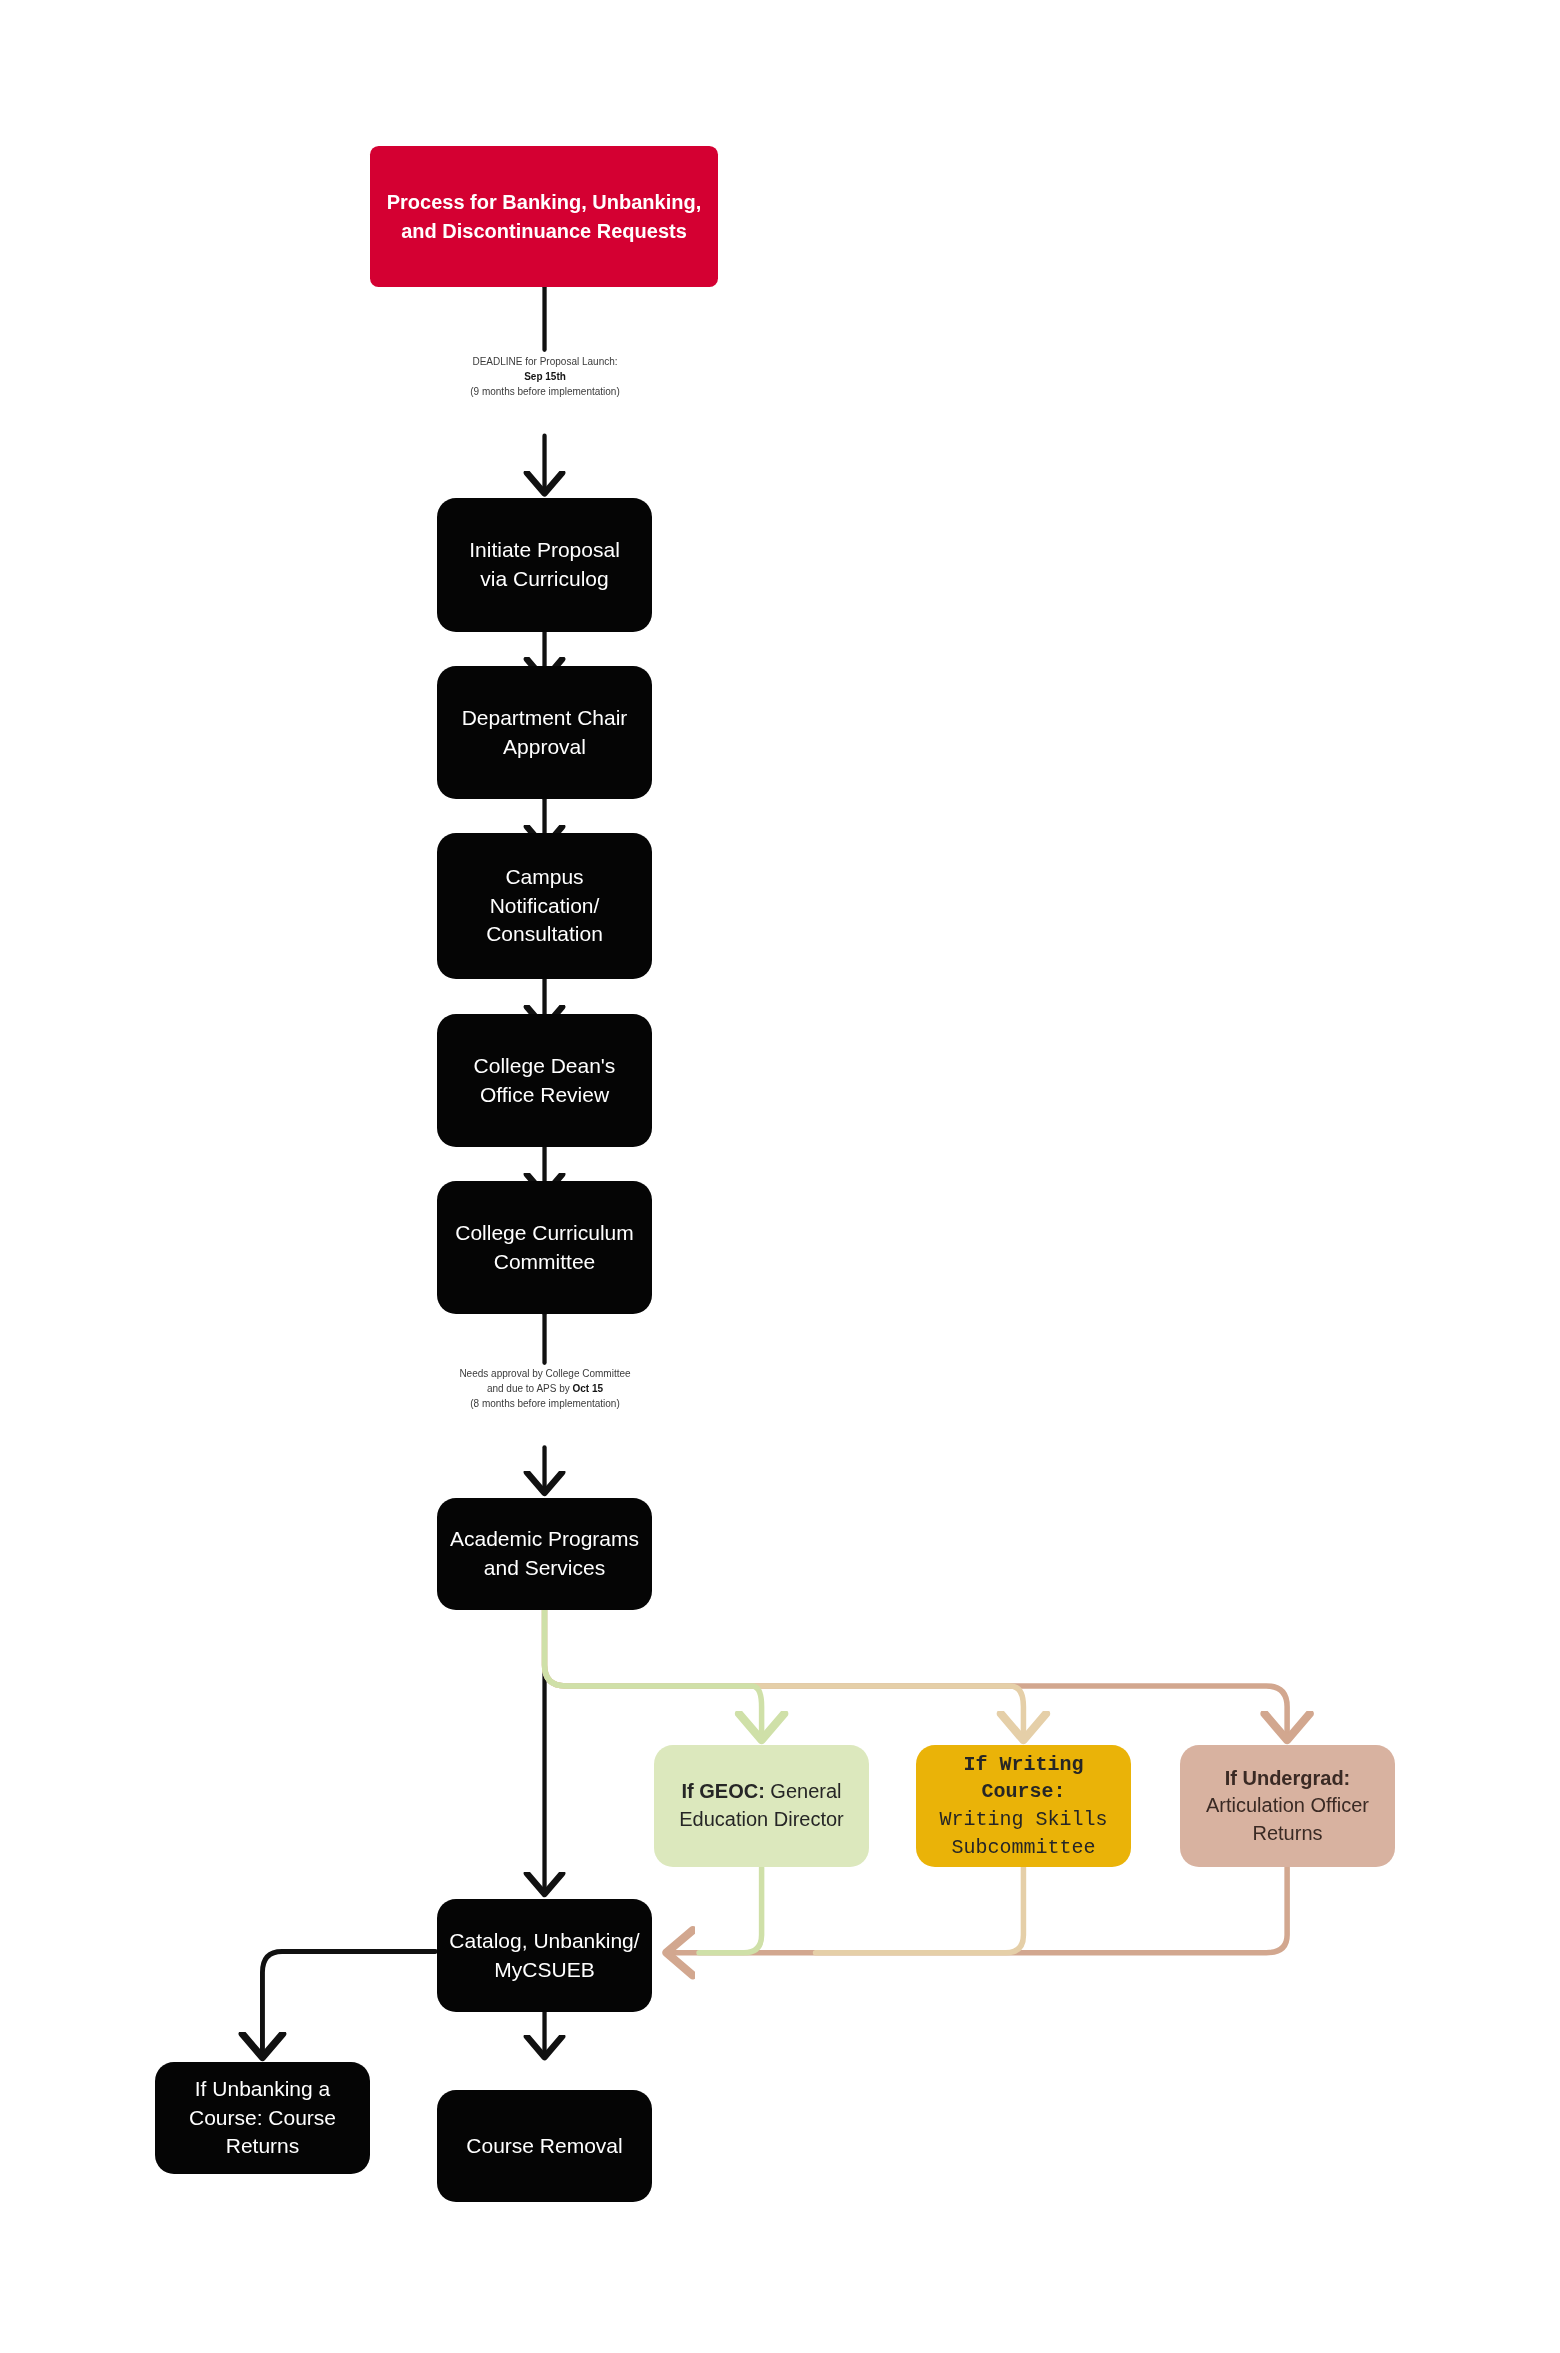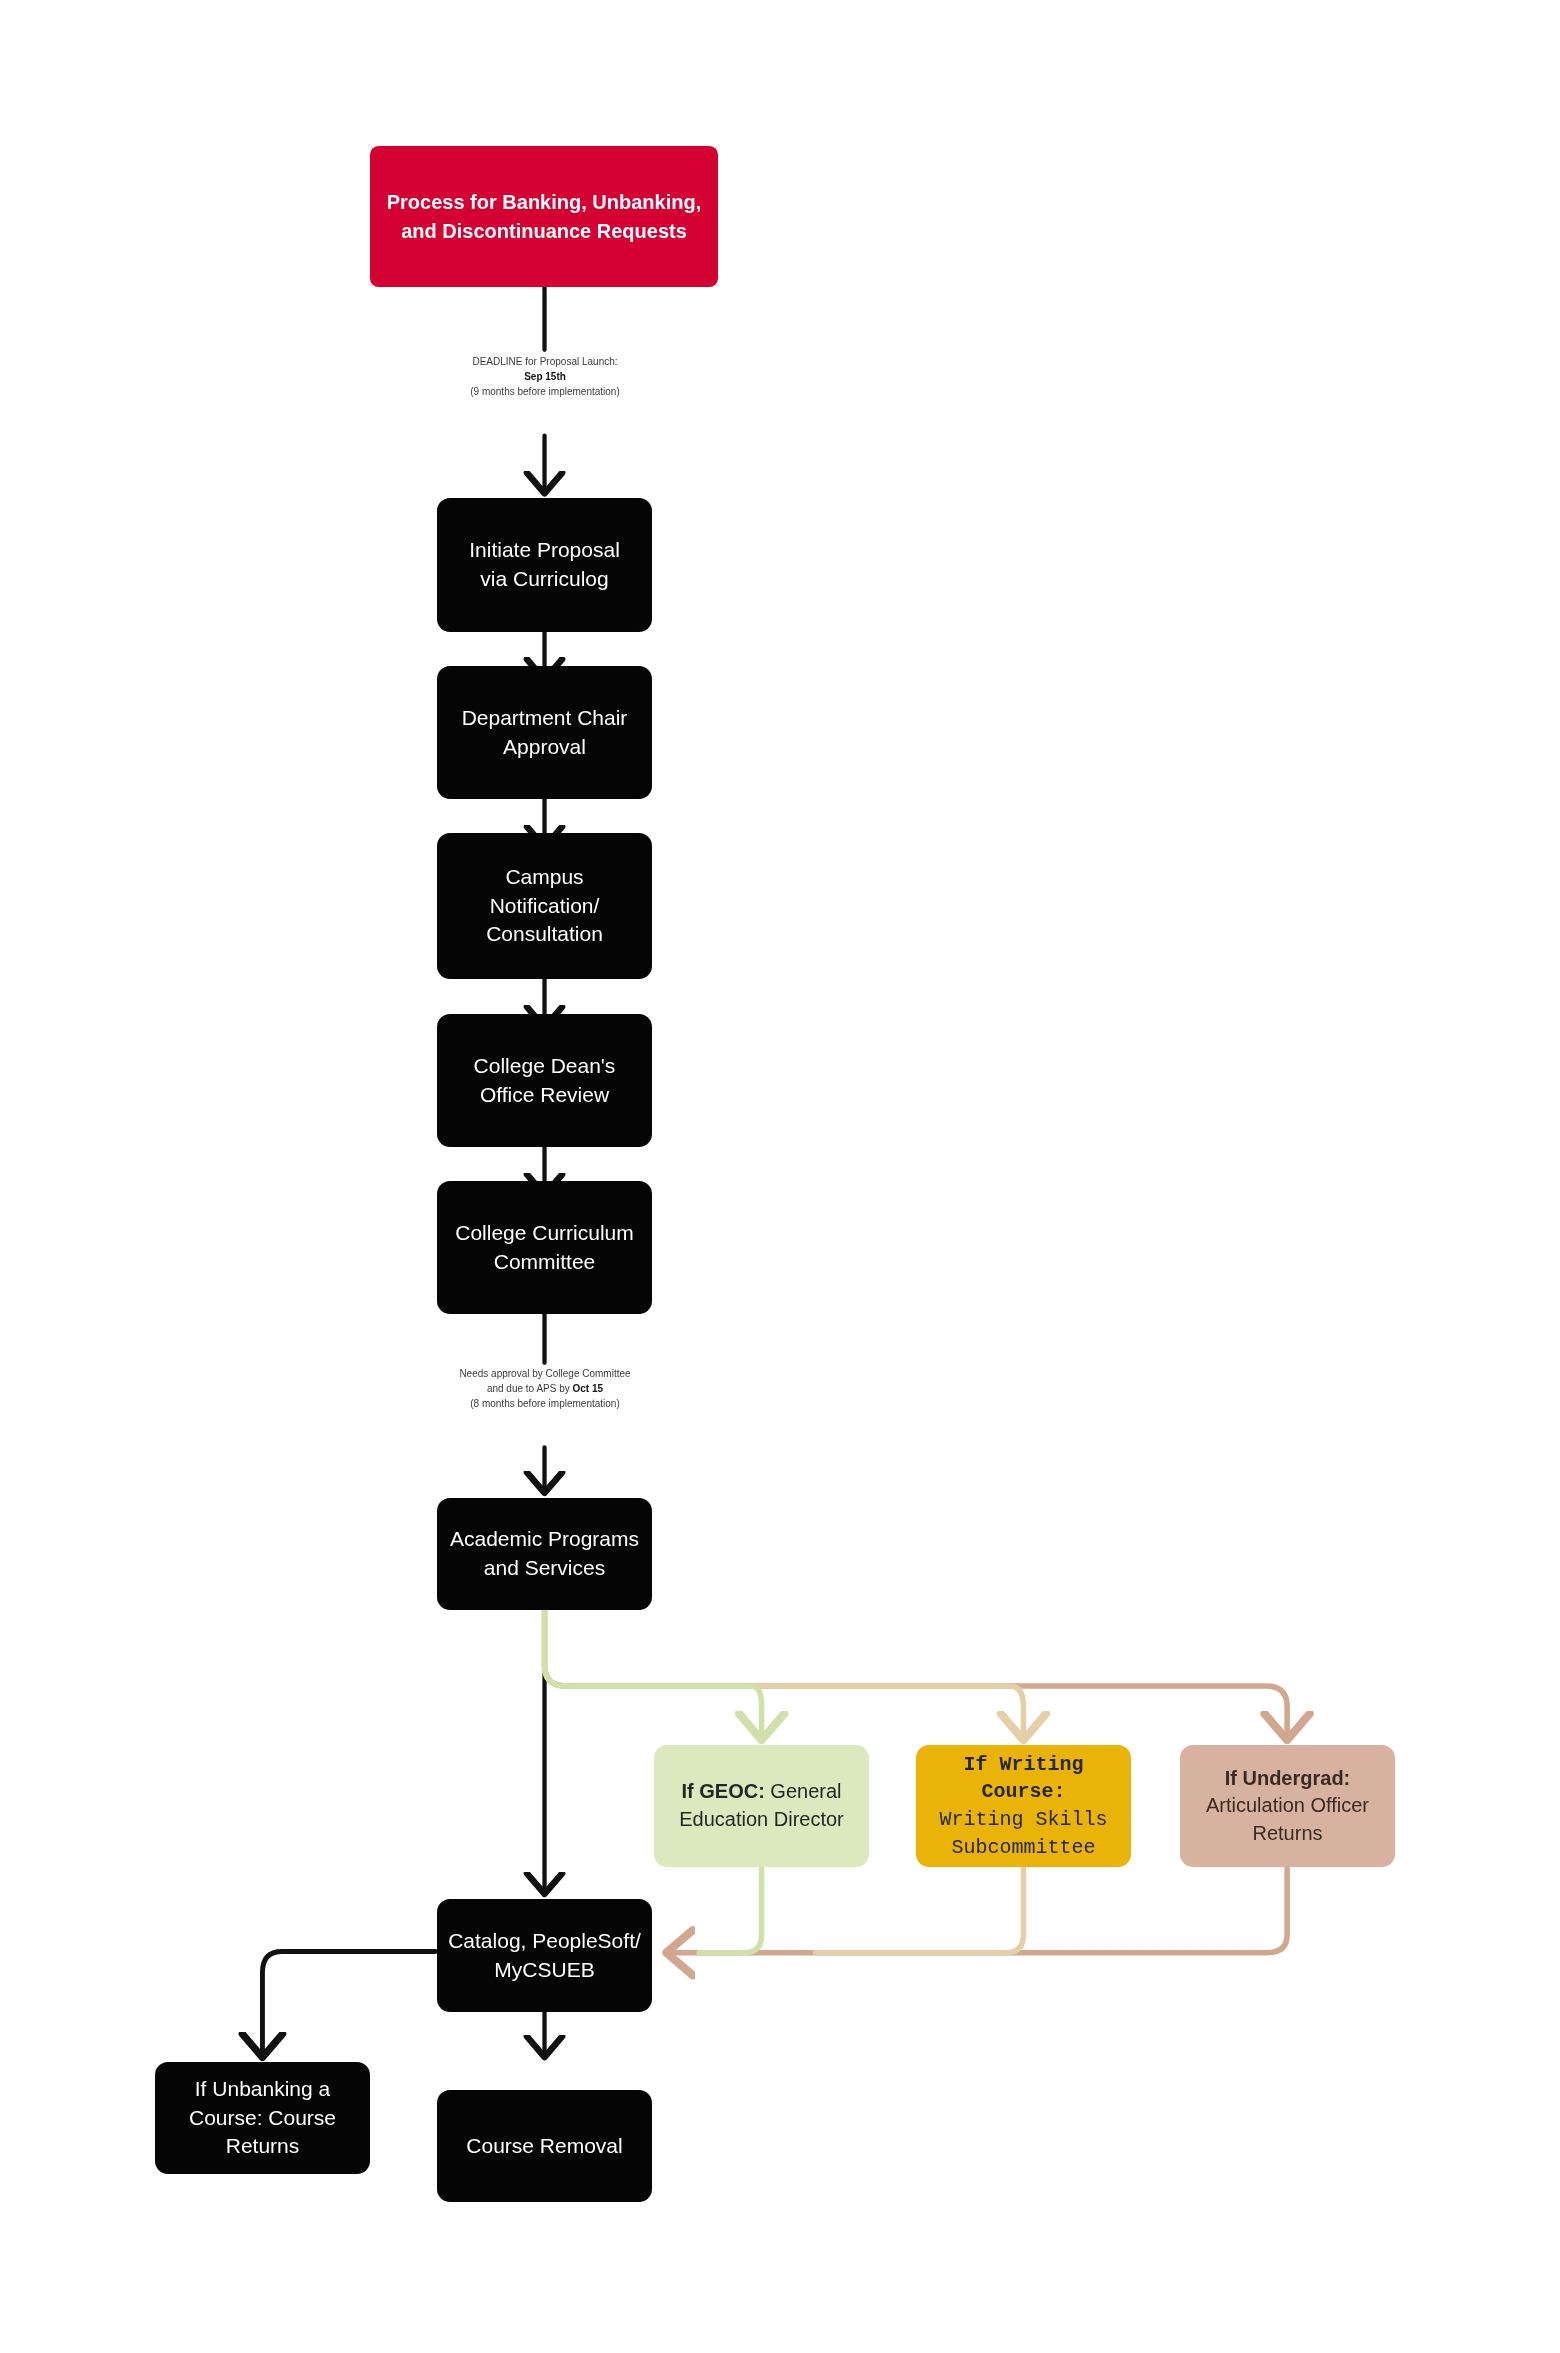--- a/index.html
+++ b/index.html
@@ -27,21 +27,21 @@
     height: 2354px;
     pointer-events: none;
   }
   .node {
     position: absolute;
     box-sizing: border-box;
     display: flex;
     align-items: center;
     justify-content: center;
     text-align: center;
-    border-radius: 13px;
+    border-radius: 19px;
     padding: 6.1px 11px;
     line-height: 1.38;
   }
   .node-title {
     background: #d40032;
     color: #ffffff;
     font-weight: bold;
     font-size: 20px;
     border-radius: 8.6px;
     line-height: 1.42;
@@ -223,21 +223,21 @@
   <div class="node node-rose" style="left:1180px; top:1745px; width:215px; height:122px;">
     <span class="node-inner">
       <b>If Undergrad:</b><br>
       <span>Articulation Officer</span><br>
       <span>Returns</span>
     </span>
   </div>
 
   <div class="node node-black" style="left:437px; top:1899px; width:215px; height:113px;">
     <span class="node-inner">
-      <span>Catalog, PeopleSoft/</span><br>
+      <span>Catalog, Unbanking/</span><br>
       <span>MyCSUEB</span>
     </span>
   </div>
 
   <div class="node node-black" style="left:155px; top:2062px; width:215px; height:112px;">
     <span class="node-inner">
       <span>If Unbanking a</span><br>
       <span>Course: Course</span><br>
       <span>Returns</span>
     </span>

